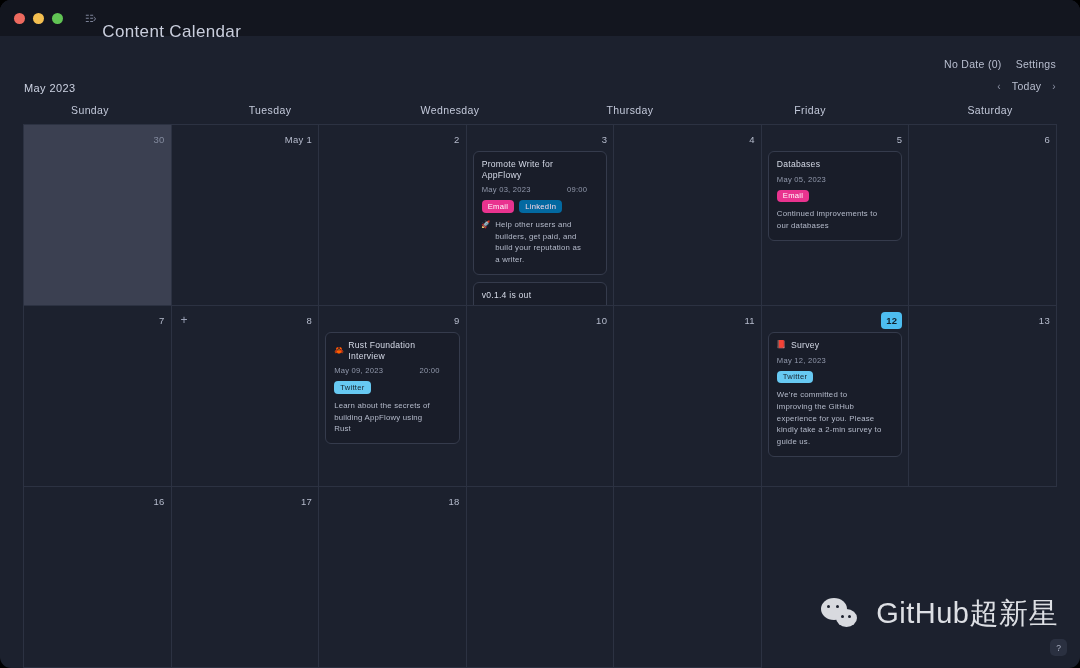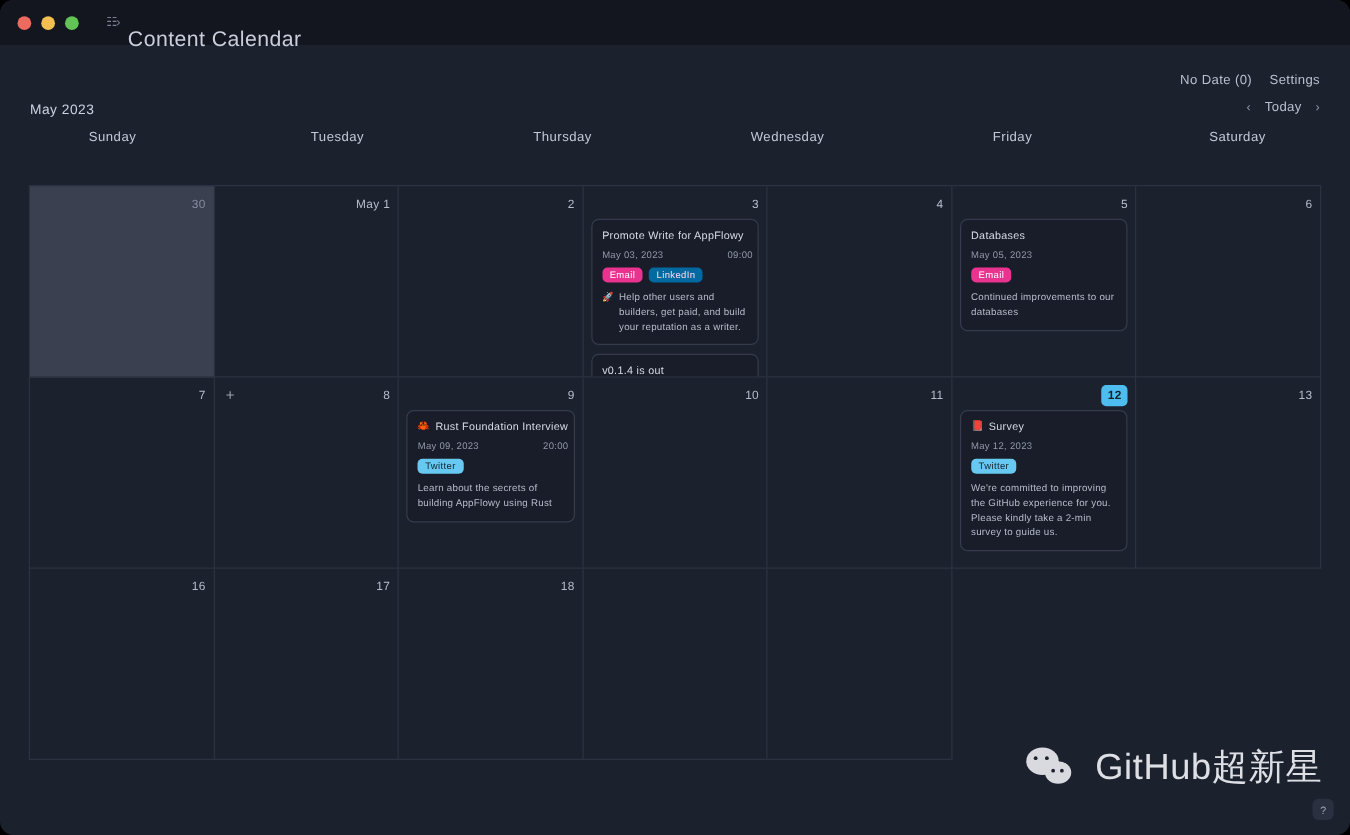--- a/index.html
+++ b/index.html
@@ -67,27 +67,26 @@
   }
   .weekday {
     text-align: center;
     color: #c3c9da; font-size: 10.5px; letter-spacing: .4px;
     padding-bottom: 8px;
   }
 
   
   .grid {
     position: absolute; left: 23px; top: 124px;
-    width: 1034px; height: 460px;
+    width: 1034px; height: 544px;
     display: grid;
     grid-template-columns: repeat(7, 1fr);
     grid-template-rows: repeat(3, 1fr);
     border-top: 1px solid #2c3242;
     border-left: 1px solid #2c3242;
-    margin-top: 24px;
   }
   .cell {
     border-right: 1px solid #2c3242;
     border-bottom: 1px solid #2c3242;
     position: relative;
     padding: 6px 6px 0 6px;
     overflow: hidden;
   }
   .cell.shaded { background: #3b4051; }
   .cell-head {
@@ -108,21 +107,21 @@
     background: #4dbdf0; color: #11202b;
     border-radius: 4px; padding: 3px 5px;
     font-weight: bold;
   }
 
   
   .card {
     background: #191d29;
     border: 1px solid #353b4c;
     border-radius: 6px;
-    padding: 7px 4px 8px 8px;
+    padding: 7px 19px 8px 8px;
     margin-bottom: 7px;
   }
   .card-title {
     color: #d6dbe8; font-size: 8.6px; letter-spacing: .25px;
     margin-bottom: 5px; line-height: 1.25;
     display: flex; align-items: center; gap: 4px;
   }
   .card-emoji { font-size: 8px; line-height: 1; }
   .card-meta {
     display: flex; align-items: center; justify-content: space-between;
@@ -199,22 +198,22 @@
       <span>Today</span>
       <span class="chev">›</span>
     </div>
   </div>
 
   <div class="month-label">May 2023</div>
 
   <div class="weekdays">
       <div class="weekday">Sunday</div>
       <div class="weekday">Tuesday</div>
+      <div class="weekday">Wednesday</div>
       <div class="weekday">Thursday</div>
-      <div class="weekday">Wednesday</div>
       <div class="weekday">Friday</div>
       <div class="weekday">Saturday</div>
     </div>
 
   <div class="grid">
       <div class="cell shaded">
         <div class="cell-head">
           <span class="plus hidden">+</span>
           <span class="daynum dim">30</span>
         </div>

